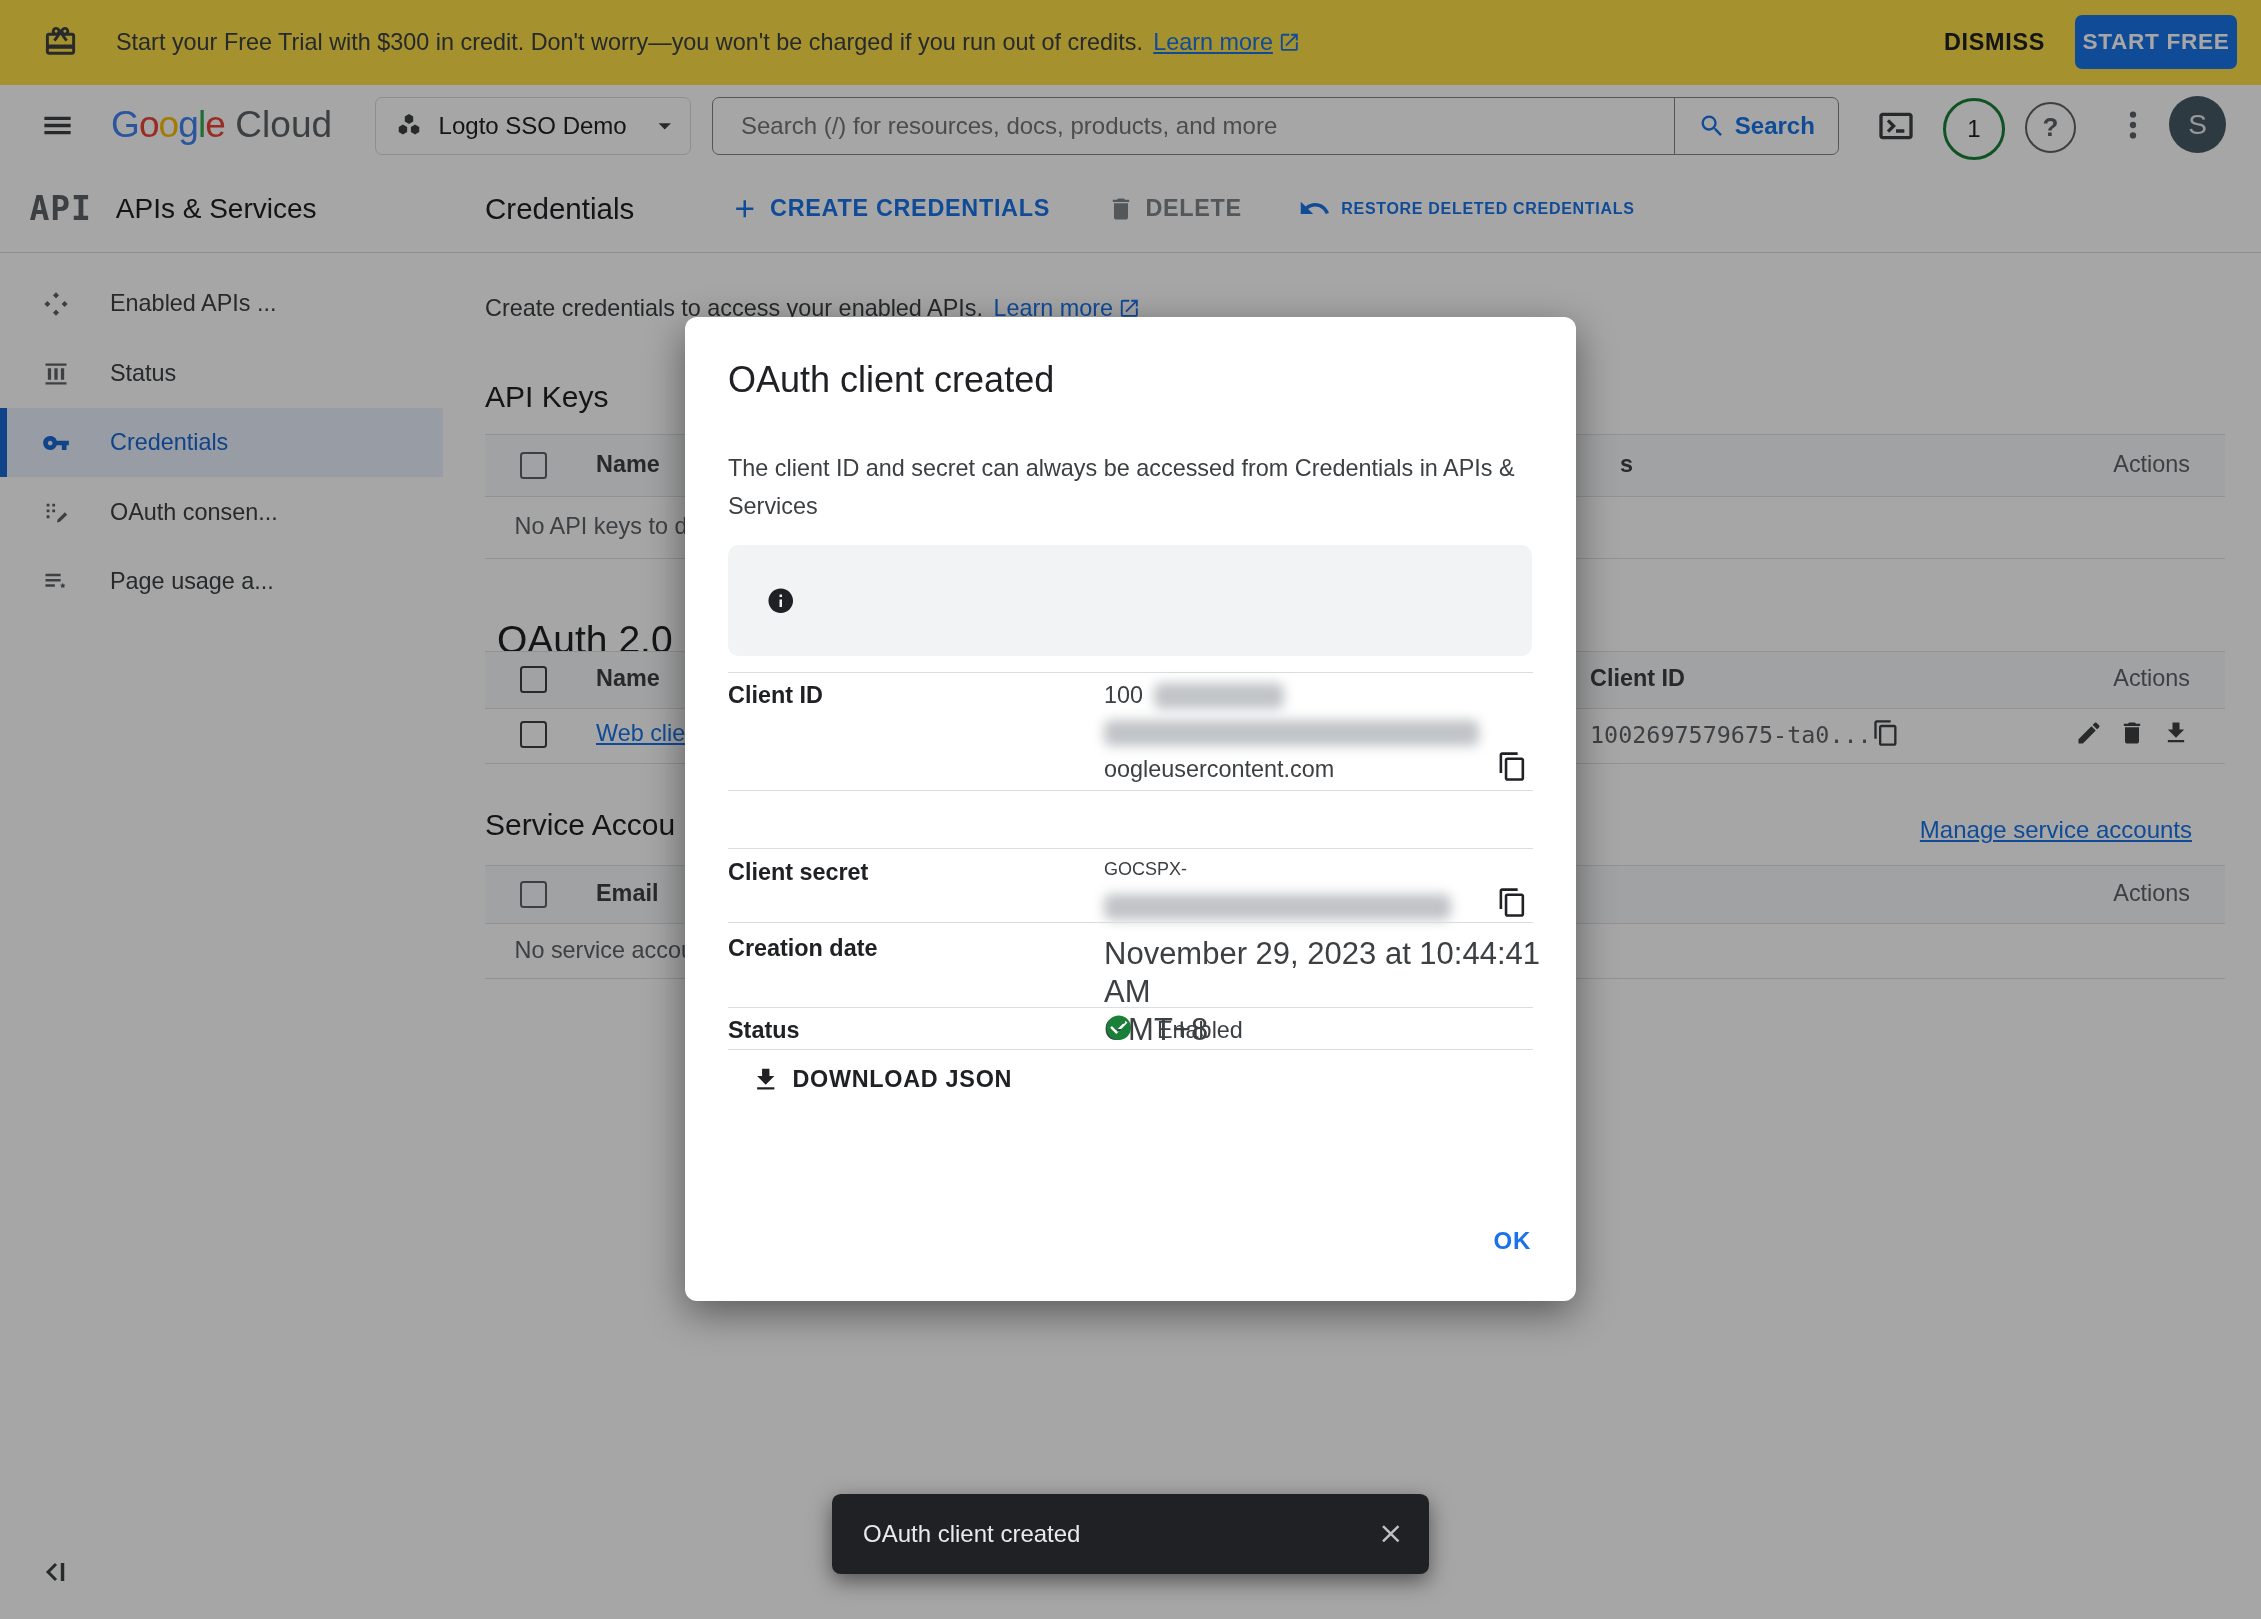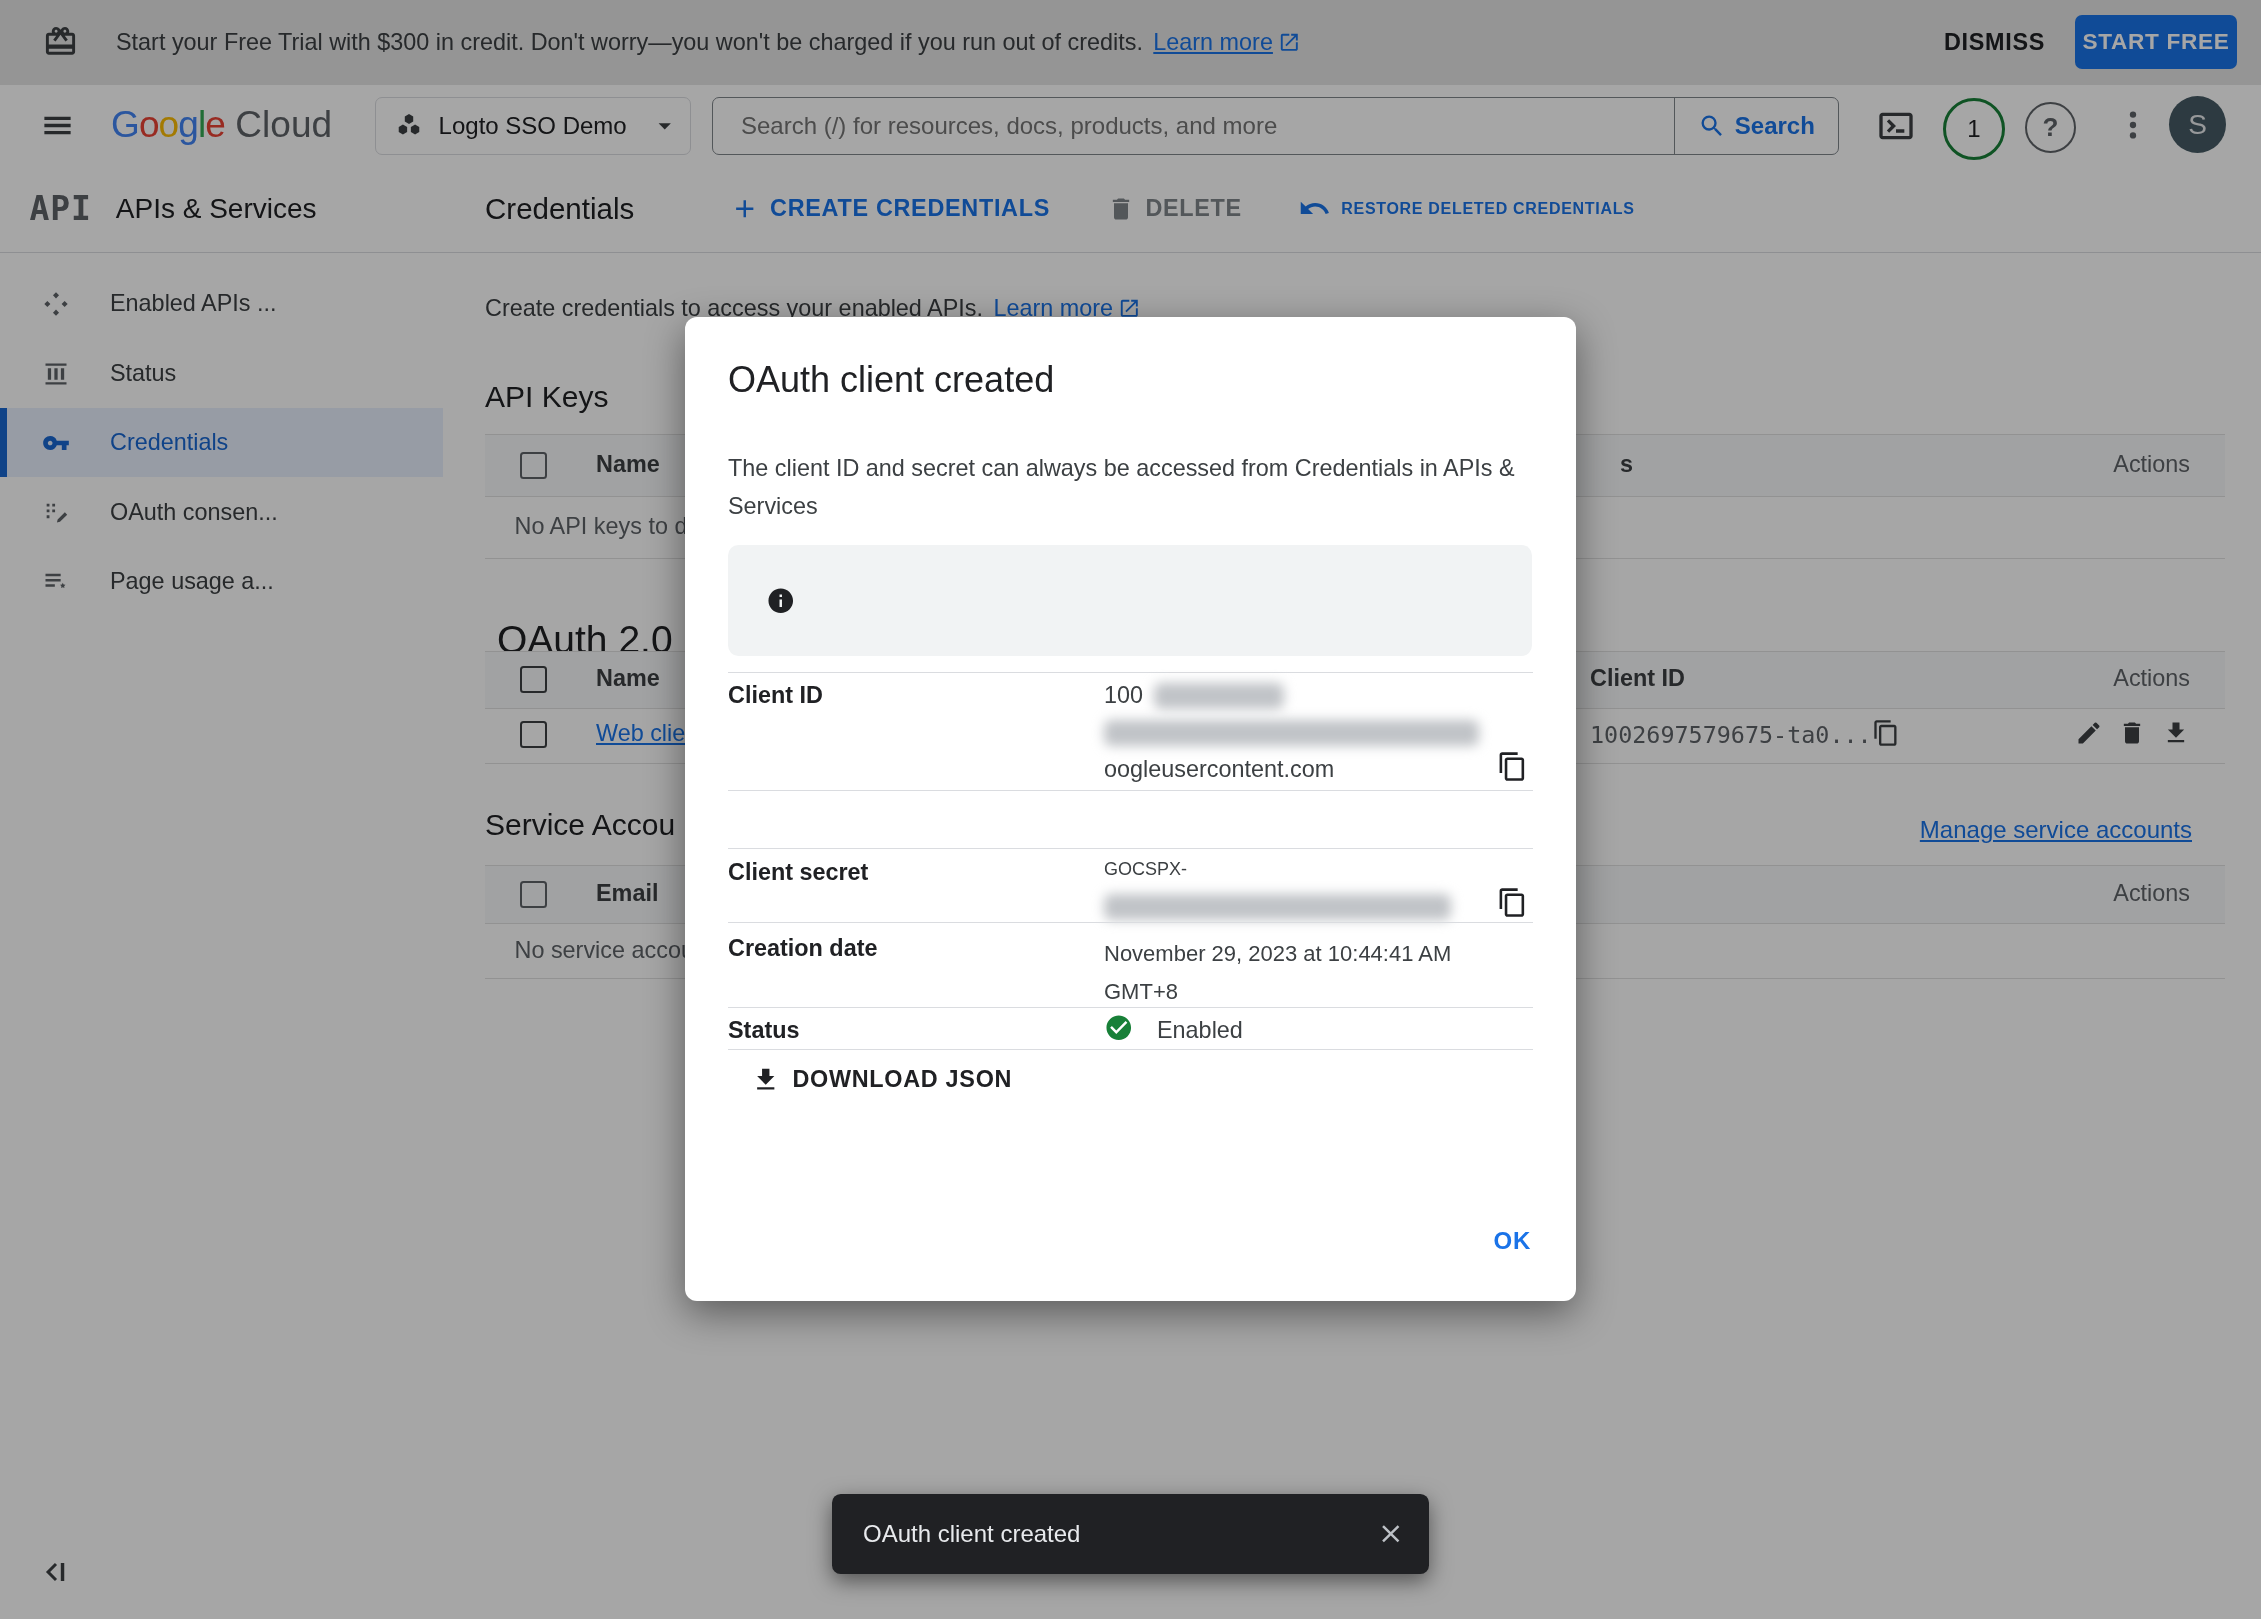--- a/index.html
+++ b/index.html
@@ -23,21 +23,21 @@
   .dialog{position:absolute;left:685px;top:317px;width:891px;height:984px;background:#fff;
           border-radius:12px;box-shadow:0 12px 39px rgba(0,0,0,0.45);z-index:50;}
   .toast{position:absolute;left:832px;top:1494px;width:597px;height:80px;background:#202124;
          border-radius:8.7px;box-shadow:0 7px 21px rgba(0,0,0,0.5);z-index:60;display:flex;align-items:center;}
 </style>
 </head>
 <body>
 
 <div class="screen">
 
-  <div class="abs" style="left:0;top:0;width:2261px;height:85px;background:#e5e5e5;border-bottom:0.9px solid #dadce0;">
+  <div class="abs" style="left:0;top:0;width:2261px;height:85px;background:#fde047;border-bottom:0.9px solid #dadce0;">
     <span class="abs ico" style="left:43px;top:24px;color:#3c4043;">
       <svg width="35" height="35" viewBox="0 0 24 24" fill="currentColor">
           <path d="M20 6h-2.18c.11-.31.18-.65.18-1 0-1.66-1.34-3-3-3-1.05 0-1.96.54-2.5 1.35l-.5.67-.5-.68C10.96 2.54 10.05 2 9 2 7.34 2 6 3.34 6 5c0 .35.07.69.18 1H4c-1.11 0-1.99.89-1.99 2L2 19c0 1.11.89 2 2 2h16c1.11 0 2-.89 2-2V8c0-1.11-.89-2-2-2zm-5-2c.55 0 1 .45 1 1s-.45 1-1 1-1-.45-1-1 .45-1 1-1zM9 4c.55 0 1 .45 1 1s-.45 1-1 1-1-.45-1-1 .45-1 1-1zm11 15H4v-2h16v2zm0-5H4V8h5.08L7 10.83 8.62 12 11 8.76l1-1.36 1 1.36L15.38 12 17 10.83 14.92 8H20v6z"></path>
         </svg>
     </span>
     <div class="abs vc" style="left:116px;top:0;height:85px;font-size:23.4px;color:#3c4043;">
       <span>Start your Free Trial with $300 in credit. Don't worry—you won't be charged if you run out of credits.</span>
       <span class="ulink" style="margin-left:10.4px;">Learn more</span>
       <span class="ico" style="margin-left:5.2px;color:#1a73e8;">
         <svg width="22.6" height="22.6" viewBox="0 0 24 24" fill="currentColor">
@@ -310,21 +310,21 @@
     <span class="abs blur" style="left:419px;top:577px;width:347px;height:26px;"></span>
     <span class="abs ico" style="left:812px;top:570px;color:#202124;cursor:pointer;">
       <svg width="31" height="31" viewBox="0 0 24 24" fill="currentColor">
           <path d="M16 1H4c-1.1 0-2 .9-2 2v14h2V3h12V1zm3 4H8c-1.1 0-2 .9-2 2v14c0 1.1.9 2 2 2h11c1.1 0 2-.9 2-2V7c0-1.1-.9-2-2-2zm0 16H8V7h11v14z"></path>
         </svg>
     </span>
 
     <div class="divline" style="top:605px;"></div>
 
     <span class="abs" style="left:43px;top:618px;font-size:23.4px;font-weight:700;color:#202124;">Creation date</span>
-    <div class="abs" style="left:419px;top:618px;font-size:22px;line-height:38px;color:#3c4043;">
+    <div class="abs" style="left:419px;top:618px;font-size:31px;line-height:38px;color:#3c4043;">
       <div>November 29, 2023 at 10:44:41 AM</div>
       <div>GMT+8</div>
     </div>
 
     <div class="divline" style="top:690px;"></div>
 
     <span class="abs" style="left:43px;top:700px;font-size:23.4px;font-weight:700;color:#202124;">Status</span>
     <span class="abs ico" style="left:419px;top:696px;color:#188038;">
       <svg width="29.5" height="29.5" viewBox="0 0 24 24" fill="currentColor">
           <path d="M12 2C6.48 2 2 6.48 2 12s4.48 10 10 10 10-4.48 10-10S17.52 2 12 2zm-2 15l-5-5 1.41-1.41L10 14.17l7.59-7.59L19 8l-9 9z"></path>

